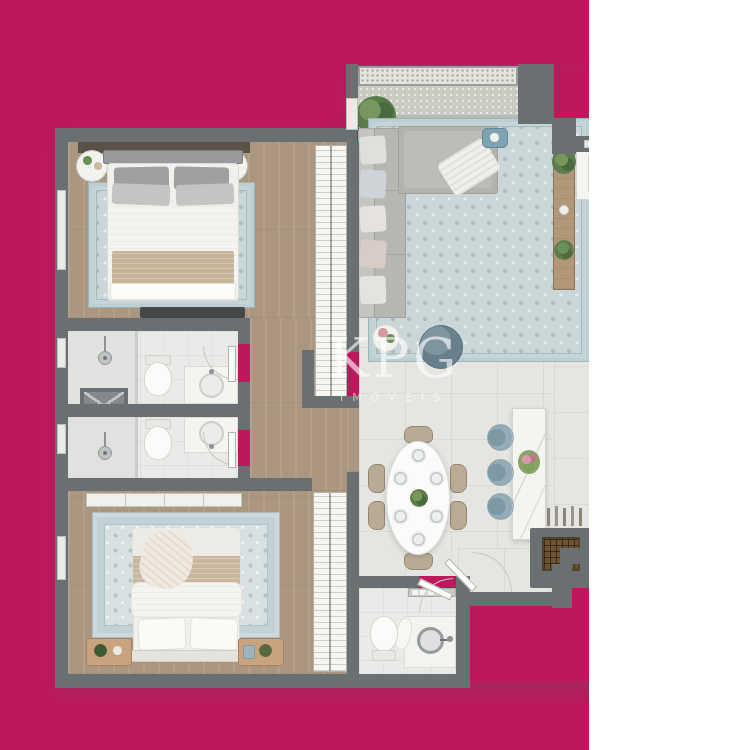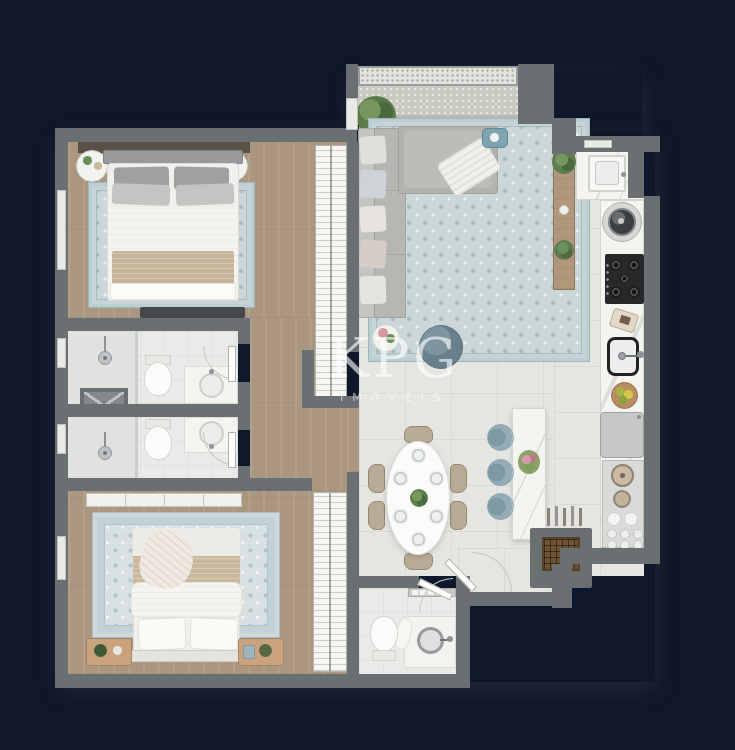--- a/index.html
+++ b/index.html
@@ -1,18 +1,18 @@
 <!DOCTYPE html>
 <html><head>
 <meta charset="utf-8">
 <style>
   *{box-sizing:border-box;margin:0;padding:0}
   html,body{background:#fff}
   body{width:735px;height:750px;font-family:"DejaVu Sans",sans-serif}
-  #plan{position:relative;width:735px;height:750px;background:#0f172a;overflow:hidden}
+  #plan{position:relative;width:589px;height:750px;background:#be185d;overflow:hidden}
   .abs{position:absolute}
   .wall{position:absolute;background:#6a6f72}
   .win{position:absolute;background:#eaebe6;border:1px solid #bfc3c0}
   .wood{position:absolute;background:#ab977f;background-image:repeating-linear-gradient(90deg,rgba(255,255,255,.09) 0 2px,rgba(0,0,0,0) 2px 15px),repeating-linear-gradient(0deg,rgba(0,0,0,.05) 0 1px,transparent 1px 88px)}
   .tile{position:absolute;background:#e5e6e2;background-image:linear-gradient(rgba(0,0,0,.05) 1px,transparent 1px),linear-gradient(90deg,rgba(0,0,0,.05) 1px,transparent 1px);background-size:46px 46px}
   .bathfloor{position:absolute;background:#eaeae8;background-image:linear-gradient(rgba(0,0,0,.04) 1px,transparent 1px),linear-gradient(90deg,rgba(0,0,0,.04) 1px,transparent 1px);background-size:24px 24px}
   .balc{position:absolute;background:#c9cbc3;background-image:radial-gradient(rgba(255,255,255,.55) .8px,transparent 1.6px);background-size:6px 6px}
   .rail{position:absolute;background:#e3e5dd;background-image:radial-gradient(rgba(118,128,124,.55) .8px,transparent 1.6px);background-size:5px 5px;border:2px solid #989d9e}
   .rug1{position:absolute;background:#cbd6d8;background-image:radial-gradient(circle,rgba(134,168,176,.55) 1.5px,transparent 2.6px),radial-gradient(circle,rgba(255,255,255,.6) 1px,transparent 2px);background-size:16px 16px;background-position:0 0,8px 8px;border:1px solid #9db6bc;box-shadow:inset 0 0 0 3px #bccfd3,inset 0 0 0 7px #c6d4d6,inset 0 0 0 8px #a2bcc2}
   .rug2{position:absolute;background:#d9e0e2;background-image:radial-gradient(circle,rgba(140,170,178,.5) 1.5px,transparent 2.6px),radial-gradient(circle,rgba(255,255,255,.65) 1px,transparent 2px);background-size:15px 15px;background-position:0 0,7px 7px;border:1px solid #a8bec4;box-shadow:inset 0 0 0 4px #cdd9dc,inset 0 0 0 11px #c2d1d5,inset 0 0 0 12px #aec4c9}

